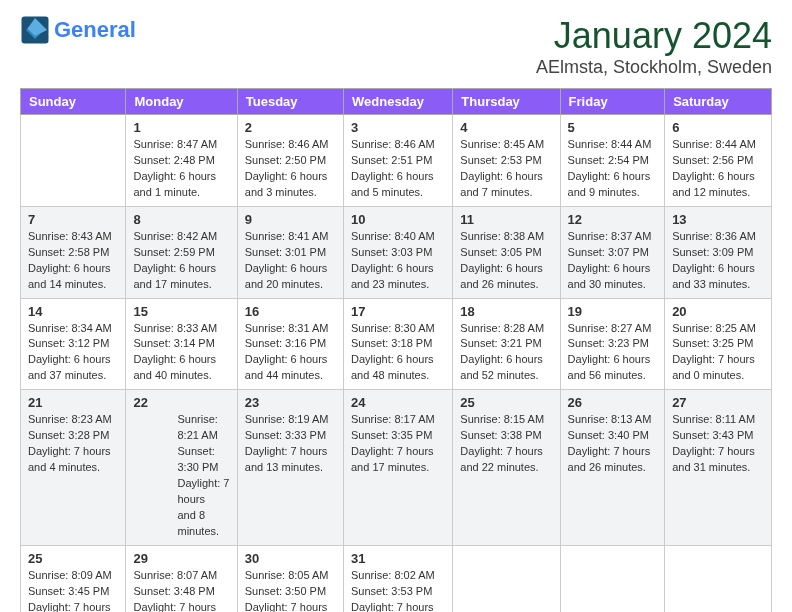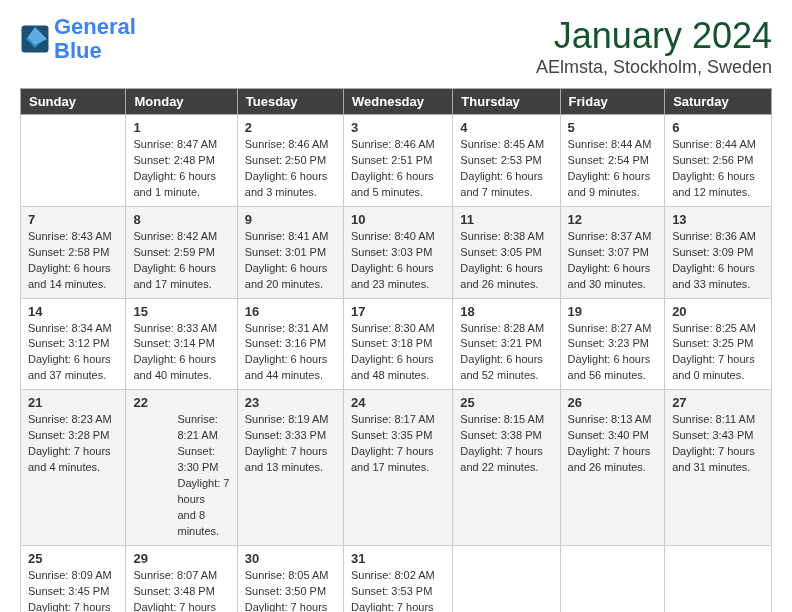--- a/index.html
+++ b/index.html
@@ -6,40 +6,39 @@
     body { font-family: Arial, sans-serif; background: #fff; width: 792px; height: 612px; overflow: hidden; }
     .page { width: 792px; min-height: 612px; padding: 15px 20px; }
     .header-area { display: flex; justify-content: space-between; align-items: flex-start; margin-bottom: 10px; }
     .logo { display: flex; align-items: center; }
     .logo-text { font-size: 22px; font-weight: bold; color: #3b82f6; line-height: 1.1; }
     .logo-icon { width: 30px; height: 30px; margin-right: 4px; }
     .title-area { text-align: right; }
     .main-title { font-size: 36px; font-weight: normal; color: #14532d; }
     .sub-title { font-size: 18px; color: #444; }
     .calendar { width: 100%; border-collapse: collapse; }
-    .calendar th { background: #404040; color: #fff; text-align: left; padding: 5px 8px; font-size: 13px; font-weight: bold; border: 1px solid #aaa; }
+    .calendar th { background: #8b5cf6; color: #fff; text-align: left; padding: 5px 8px; font-size: 13px; font-weight: bold; border: 1px solid #aaa; }
     .calendar td { vertical-align: top; padding: 5px 7px; border: 1px solid #ccc; font-size: 11px; color: #333; background: #fff; width: 113px; min-height: 70px; }
     .calendar tr:nth-child(even) td { background: #f2f3f4; }
     .day-num { font-size: 13px; font-weight: bold; display: block; margin-bottom: 2px; }
     .day-info { line-height: 1.45; }
   </style>
 </head>
 <body>
 
 <div class="page">
   <div class="header-area">
     <div class="logo">
       <svg class="logo-icon" viewBox="0 0 40 40">
         <rect x="2" y="2" width="36" height="36" rx="4" fill="#1a5276"></rect>
         <polygon points="20,8 32,20 20,32 8,20" fill="#2e86c1"></polygon>
         <polygon points="20,4 36,20 20,28 10,18" fill="#5dade2"></polygon>
       </svg>
       <div class="logo-text">
         <div>General</div>
-        <div>Blue</div>
       </div>
     </div>
     <div class="title-area">
       <div class="main-title">January 2024</div>
       <div class="sub-title">AElmsta, Stockholm, Sweden</div>
     </div>
   </div>
 
   <table class="calendar">
     <thead>

